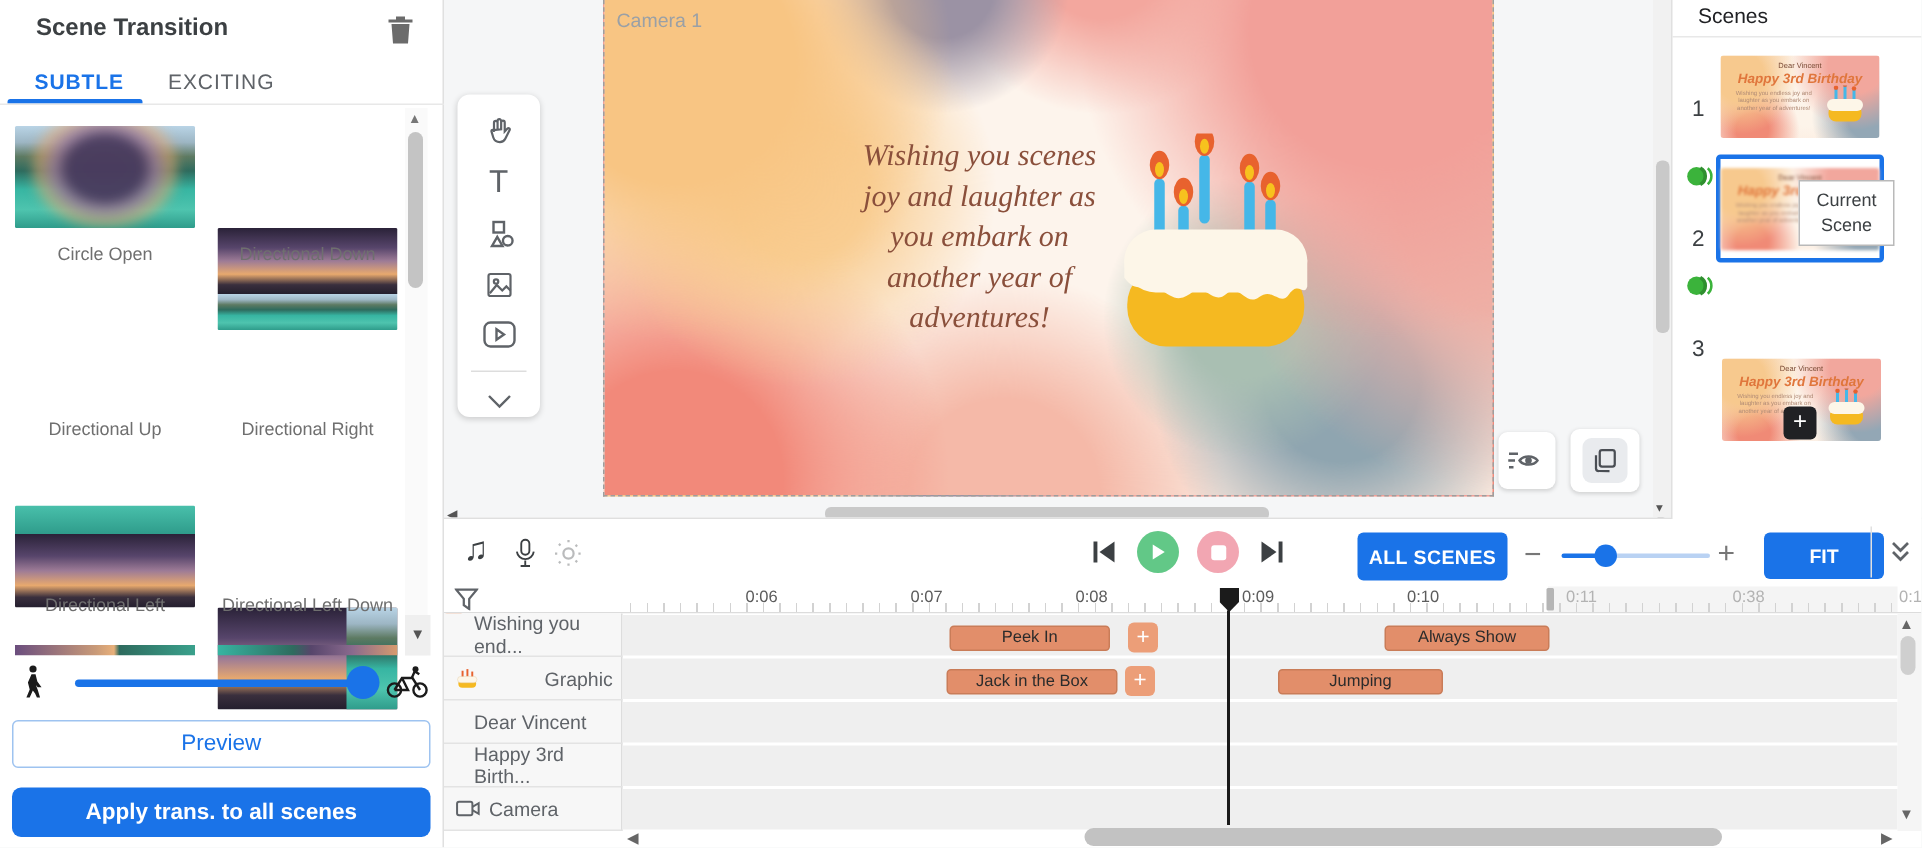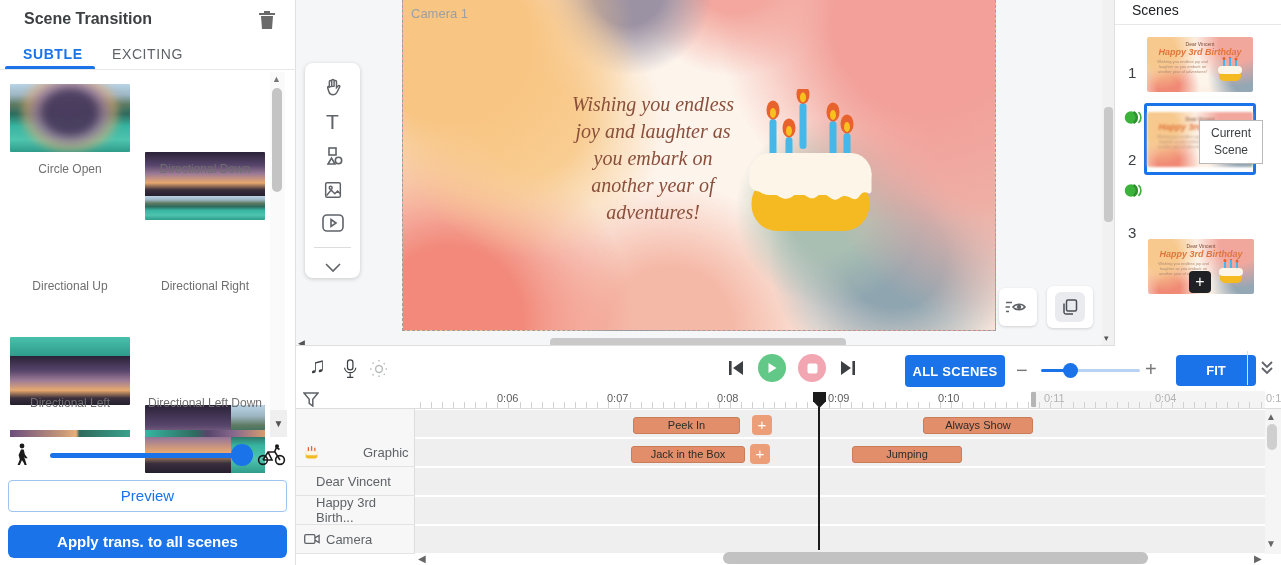--- a/index.html
+++ b/index.html
@@ -230,21 +230,21 @@
     </div>
 
     <div class="abs btn-preview">Preview</div>
     <div class="abs btn-apply">Apply trans. to all scenes</div>
   </div>
 
   <div id="center" class="abs">
     <div id="canvas" class="abs">
       <div class="abs camera-label">Camera 1</div>
       <div class="abs greeting">
-        <div>Wishing you endless</div>
+        <div>Wishing you scenes</div>
         <div>joy and laughter as</div>
         <div>you embark on</div>
         <div>another year of</div>
         <div>adventures!</div>
       </div>
       <div id="cake-wrap" class="abs">
         <svg width="135" height="150" viewBox="0 0 130 150">
           <g>
             <rect x="24" y="30" width="7" height="42" rx="3.5" fill="#45b7e8"></rect>
             <rect x="54" y="14" width="7" height="46" rx="3.5" fill="#45b7e8"></rect>
@@ -471,32 +471,35 @@
 
     <div class="ruler abs">
       <div class="ruler-gray"></div>
       <div class="ticks"></div>
       <span class="ruler-label" style="left:201px;">0:06</span>
       <span class="ruler-label" style="left:311px;">0:07</span>
       <span class="ruler-label" style="left:421px;">0:08</span>
       <span class="ruler-label" style="left:532px;">0:09</span>
       <span class="ruler-label" style="left:642px;">0:10</span>
       <span class="ruler-label dim" style="left:748px;">0:11</span>
-      <span class="ruler-label dim" style="left:859px;">0:04</span>
+      <span class="ruler-label dim" style="left:859px;">0:38</span>
       <span class="ruler-label dim" style="left:970px;">0:13</span>
     </div>
     <div class="abs scene-divider" style="top:46px;"></div>
     <div class="abs" style="left:7px;top:46px;">
       <svg width="16" height="15" viewBox="0 0 16 15">
           <path d="M1 1h14L9.8 7.2V14l-3.6-2.6V7.2z" fill="none" stroke="#5f6368" stroke-width="1.5"></path>
         </svg>
     </div>
 
     <div class="tracks abs">
       <div class="label-col">
+        <div class="track-row" style="top:0;">
+          <span>Wishing you end...</span>
+        </div>
         <div class="track-row" style="top:29px;padding-left:8px;gap:44px;">
           <span style="display:inline-flex;">
             <svg width="15" height="14" viewBox="0 0 26 26">
                 <rect x="6" y="4" width="2.4" height="8" fill="#e8622e"></rect>
                 <rect x="12" y="2" width="2.4" height="9" fill="#e8622e"></rect>
                 <rect x="18" y="5" width="2.4" height="7" fill="#e8622e"></rect>
                 <rect x="2" y="15" width="22" height="10" rx="5" fill="#f5b921"></rect>
                 <rect x="1" y="11" width="24" height="8" rx="4" fill="#fdf6e8" stroke="#e0c9a0" stroke-width=".5"></rect>
               </svg>
           </span>

